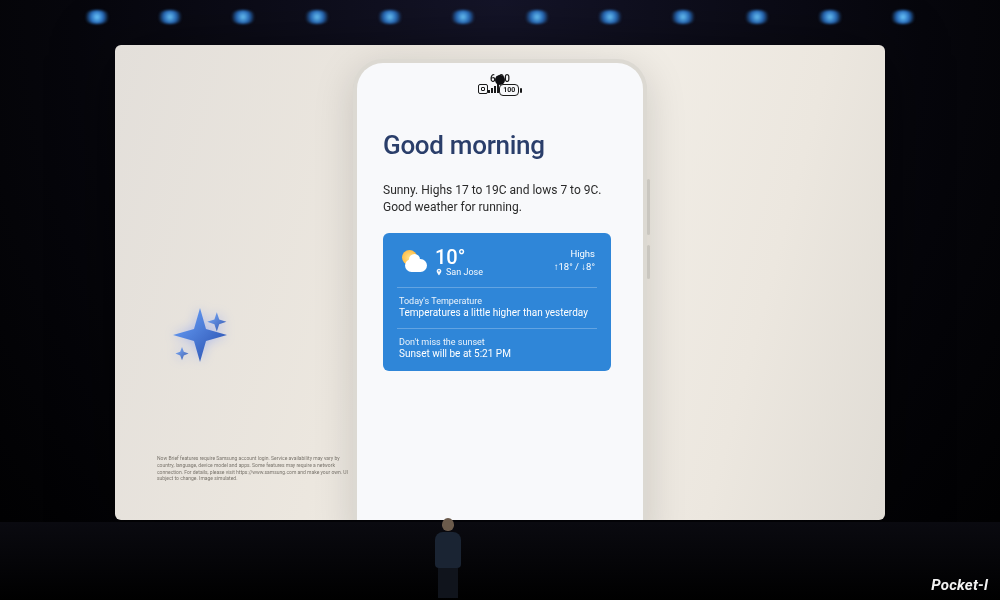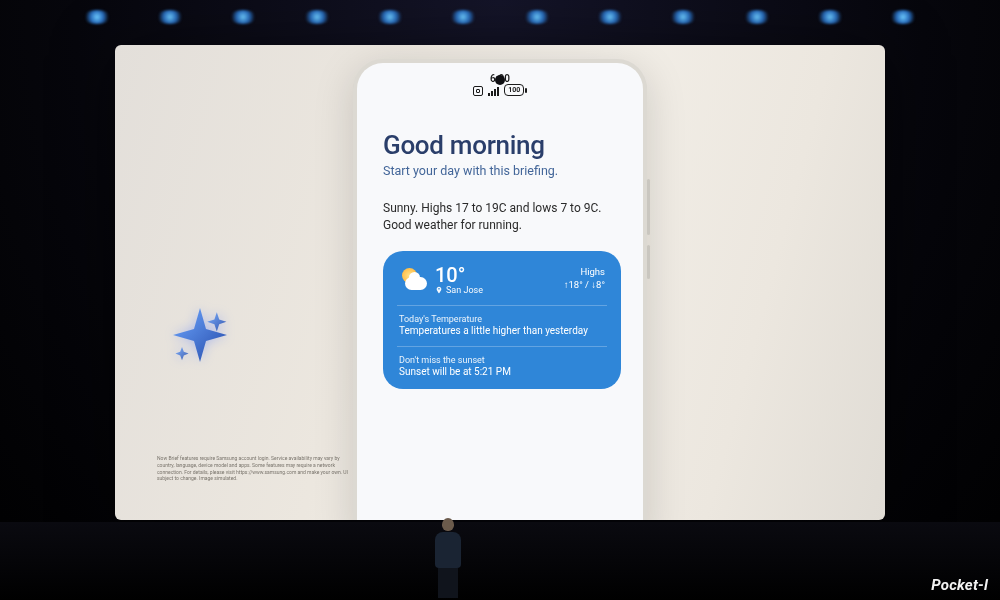--- a/index.html
+++ b/index.html
@@ -100,29 +100,29 @@
   .statusbar {
     display: flex;
     justify-content: space-between;
     align-items: center;
     padding: 10px 16px 4px 16px;
     font-size: 10px;
     font-weight: 600;
     color: #1a1a1a;
     flex-direction: column;
   }
-  .statusbar .right { display: flex; align-items: flex-end; gap: 5px; }
+  .statusbar .right { display: flex; align-items: flex-start; }
   .punch {
     position: absolute;
     top: 12px; left: 50%; transform: translateX(-50%);
     width: 10px; height: 10px; border-radius: 50%;
     background: #0f0f12;
   }
 
-  .content { padding: 30px 22px 0 26px; }
+  .content { padding: 30px 32px 0 26px; }
   .title {
     font-size: 26px;
     font-weight: 500;
     color: #2a3e6a;
     letter-spacing: -.3px;
   }
   .subtitle {
     margin-top: 3px;
     font-size: 12.5px;
     color: #436699;
@@ -130,21 +130,21 @@
   .summary {
     margin-top: 22px;
     font-size: 12px;
     line-height: 1.45;
     color: #2a2a2a;
   }
 
   .card {
     margin-top: 16px;
     background: #2f86d8;
-    border-radius: 20px;
+    border-radius: 6px;
     color: #fff;
     padding: 14px 16px 12px 16px;
     font-size: 10px;
   }
   .card .row1 {
     display: flex;
     justify-content: space-between;
     align-items: flex-start;
     padding-bottom: 10px;
   }
@@ -311,21 +311,20 @@
             <span class="batt">
               <span>100</span>
             </span>
             <span class="batt-dot"></span>
           </span>
         </div>
       </div>
 
       <div class="content">
         <div class="title">Good morning</div>
-        <div class="subtitle">Start your day with this briefing.</div>
 
         <div class="summary">
           <div>Sunny. Highs 17 to 19C and lows 7 to 9C.</div>
           <div>Good weather for running.</div>
         </div>
 
         <div class="card">
           <div class="row1">
             <div class="temp-block">
               <div class="wicon">

